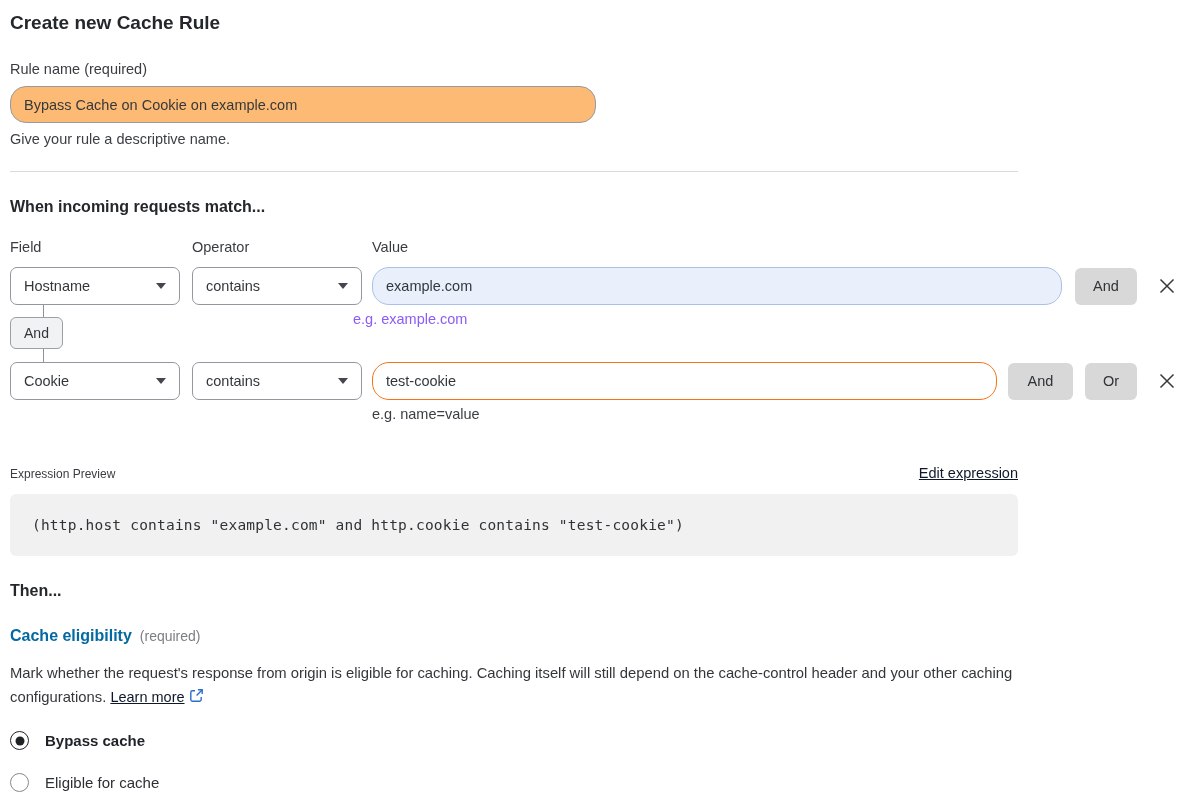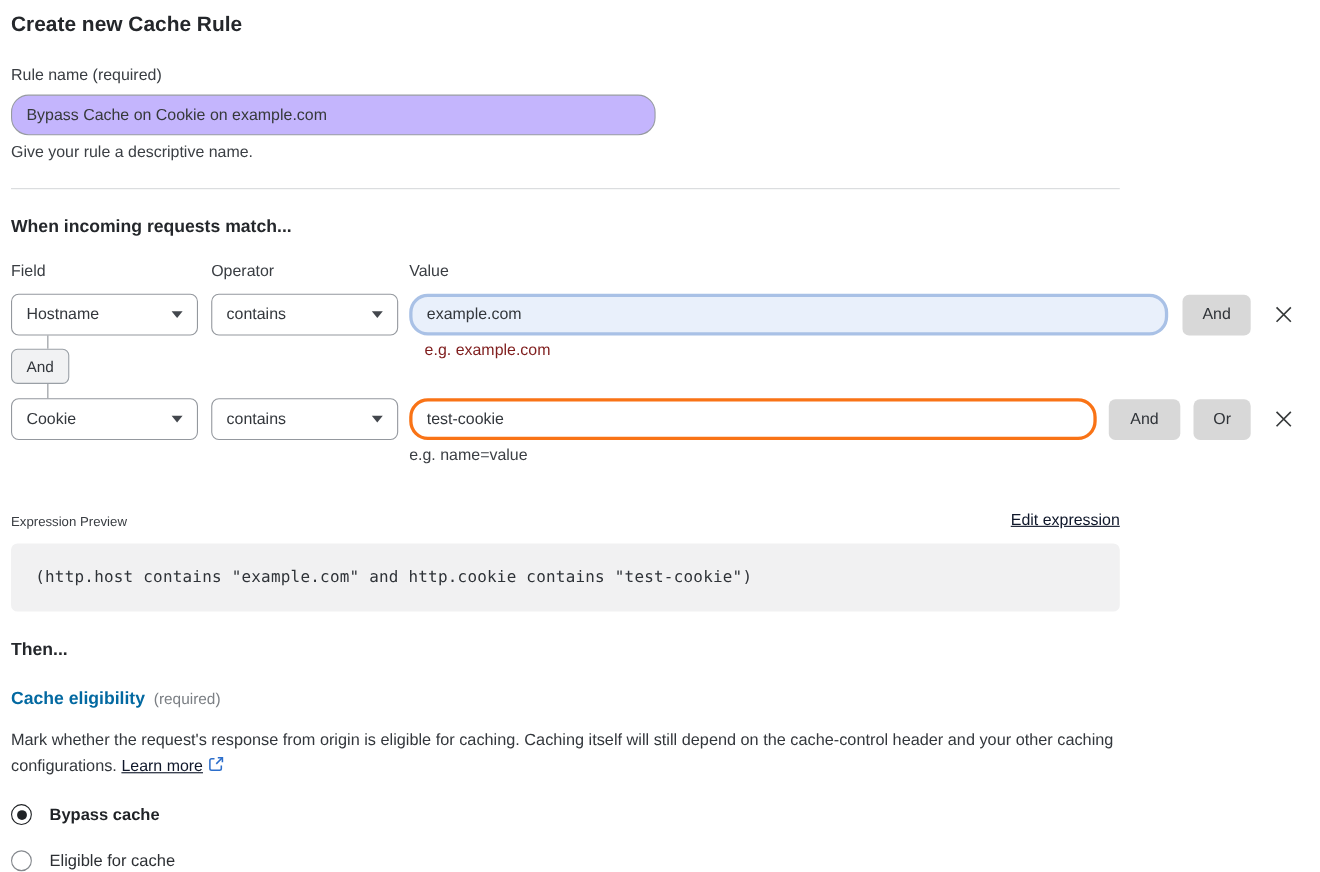--- a/index.html
+++ b/index.html
@@ -18,21 +18,21 @@
     margin: 0; padding-top: 11px; line-height: 23px;
   }
 
   .field-label { font-size: 14.5px; color: #393d42; margin-top: 27px; }
 
   .text-input {
     display: block; width: 586px; height: 37px;
     border: 1px solid #979ba1; border-radius: 16px;
     padding: 0 13px; font-size: 14.5px; color: #36393a;
     font-family: "Liberation Sans", sans-serif;
-    margin-top: 9px; background: #c4b5fd; outline: none;
+    margin-top: 9px; background: #fdba74; outline: none;
   }
   .helper-text { font-size: 14.5px; color: #3b3f44; margin-top: 8px; }
 
   .divider { border: none; border-top: 1px solid #d8dadc; margin: 24px 0 0 0; }
 
   .section-heading {
     font-size: 16px; font-weight: bold; color: #24272b;
     margin: 25px 0 0 0; line-height: 19px;
   }
 
@@ -49,21 +49,21 @@
     flex-shrink: 0;
   }
   .select-field { margin-right: 12px; gap: 36px; }
   .select-operator { margin-right: 10px; }
   .caret {
     width: 0; height: 0;
     border-left: 5px solid transparent; border-right: 5px solid transparent;
     border-top: 6px solid #43474d;
   }
   .value-input {
-    height: 38px; border: 3px solid #f97316; border-radius: 17px;
+    height: 38px; border: 1px solid #f97316; border-radius: 17px;
     padding: 16px 13px; font-size: 14.5px; color: #33373c;
     font-family: "Liberation Sans", sans-serif; outline: none; background: #fff;
     flex-shrink: 0;
   }
   .value-row1 { width: 690px; background: #e9f0fb; border-color: #a9c1e6; margin-right: 13px; }
   .value-row2 { width: 625px; margin-right: 11px; }
 
   .gray-btn {
     height: 37px; border: none; border-radius: 6px;
     background: #d8d8d8; color: #2f3338; font-size: 14.5px;
@@ -82,21 +82,21 @@
 
   .connector-zone { position: relative; height: 57px; }
   .conn-line-top { position: absolute; left: 33px; top: 0; width: 1px; height: 12px; background: #8f9399; }
   .conn-chip {
     position: absolute; left: 0; top: 12px; width: 53px; height: 32px;
     border: 1px solid #9aa0a6; border-radius: 6px; background: #f1f2f3;
     display: flex; align-items: center; justify-content: center;
     font-size: 14px; color: #33373c; cursor: pointer;
   }
   .conn-line-bottom { position: absolute; left: 33px; top: 44px; width: 1px; height: 13px; background: #8f9399; }
-  .hint-abs { position: absolute; left: 376px; top: 6px; font-size: 14.5px; color: #7f1d1d; }
+  .hint-abs { position: absolute; left: 343px; top: 6px; font-size: 14.5px; color: #8b5cf6; }
   .hint-flow { font-size: 14.5px; color: #3b3f44; margin: 6px 0 0 362px; }
 
   .preview-header {
     display: flex; justify-content: space-between; align-items: flex-end;
     margin-top: 43px;
   }
   .preview-label { font-size: 12px; color: #393d42; }
   .link {
     color: #0f172a; text-decoration: underline; font-size: 14.5px; cursor: pointer;
   }

